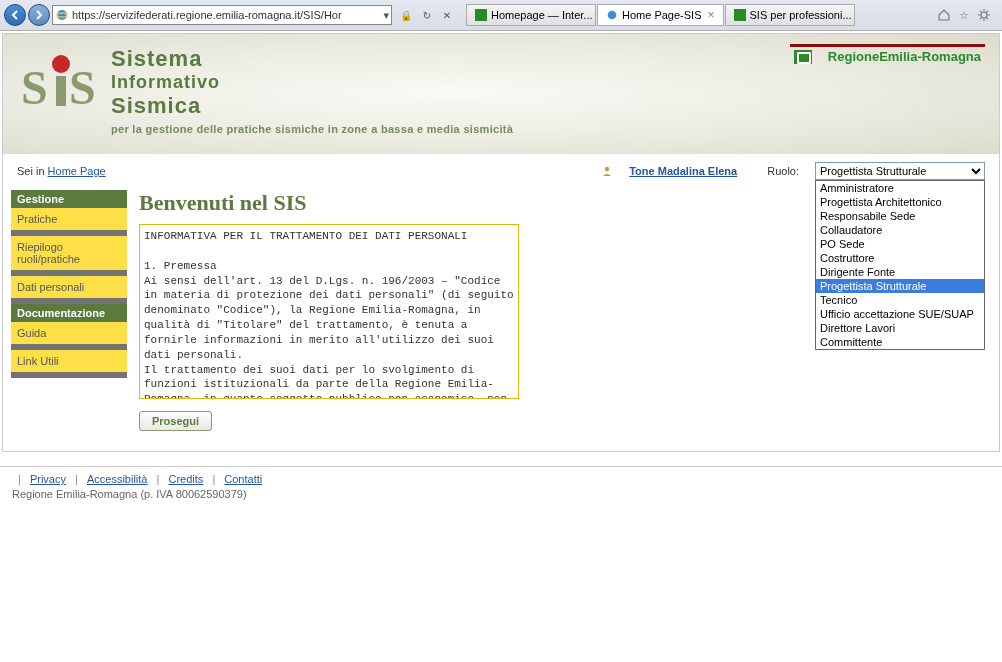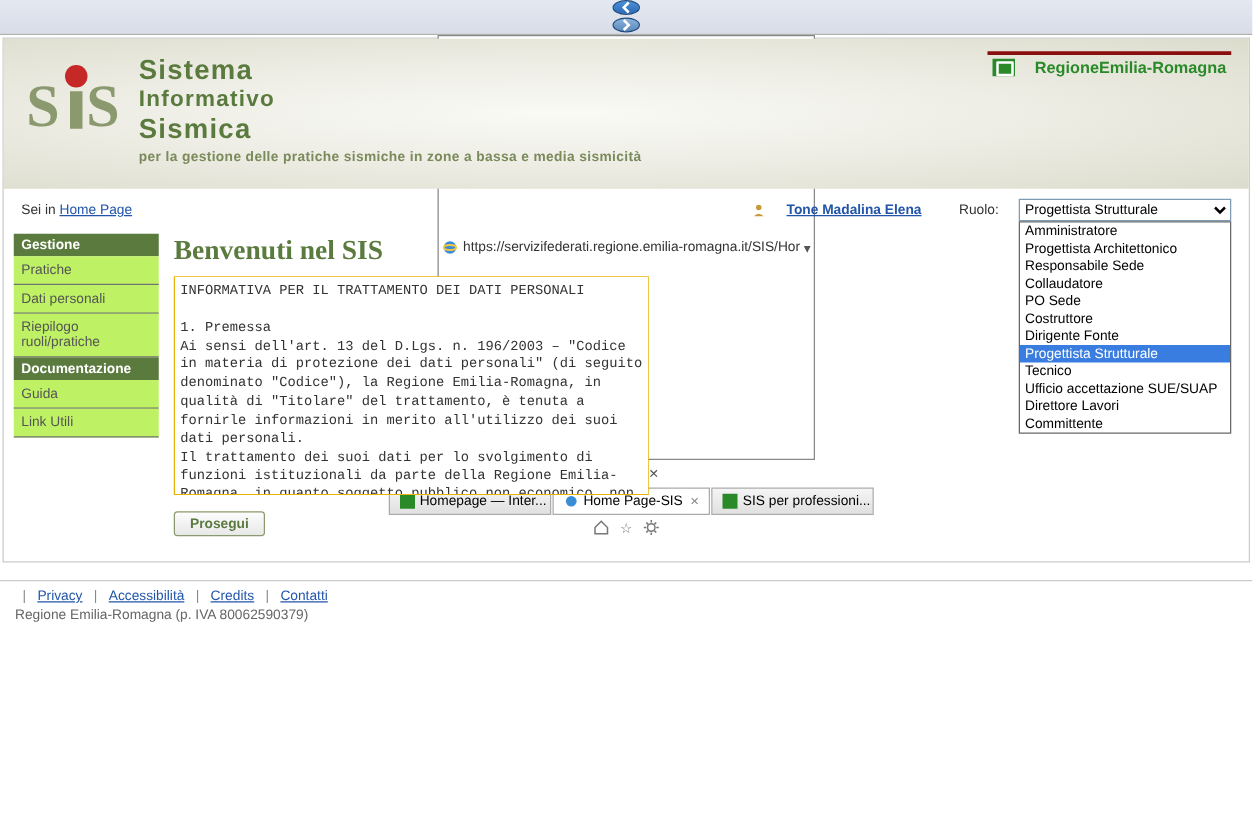--- a/index.html
+++ b/index.html
@@ -1,19 +1,19 @@
 <!DOCTYPE html>
 <html><head>
 <meta charset="utf-8">
 <style>
 * { margin: 0; padding: 0; box-sizing: border-box; }
 body { font-family: Verdana, Arial, sans-serif; font-size: 11px; background: #fff; }
 
 
-.browser-chrome { background: linear-gradient(to bottom, #e4e8f0 0%, #d8dde8 100%); border-bottom: 1px solid #b0b0b0; height: 28px; display: flex; align-items: center; padding: 0 4px; gap: 2px; flex-direction: column; }
+.browser-chrome { background: linear-gradient(to bottom, #e4e8f0 0%, #d8dde8 100%); border-bottom: 1px solid #b0b0b0; height: 28px; display: flex; align-items: center; padding: 15px 4px; gap: 2px; }
 .nav-btn { width: 22px; height: 22px; border-radius: 50%; background: linear-gradient(to bottom, #4a90d9 0%, #2e6ab5 100%); border: 1px solid #1e4a7e; display: flex; align-items: center; justify-content: center; color: #fff; font-size: 12px; cursor: pointer; }
 .nav-btn.fwd { background: linear-gradient(to bottom, #8ab3db 0%, #5c89bb 100%); }
 .addr-bar { flex: 0 0 340px; height: 20px; background: #fff; border: 1px solid #888; display: flex; align-items: center; padding: 0 2px; font-size: 11px; gap: 3px; }
 .ie-icon { width: 14px; height: 14px; display: inline-flex; align-items: center; justify-content: center; }
 .addr-tools { display: flex; gap: 2px; margin-left: 4px; }
 .addr-tool { width: 18px; height: 18px; display: flex; align-items: center; justify-content: center; color: #555; cursor: pointer; font-size: 10px; }
 .tabs { display: flex; gap: 1px; margin-left: 8px; flex: 1; }
 .tab { height: 22px; padding: 0 8px; background: linear-gradient(to bottom, #f5f5f5, #e0e0e0); border: 1px solid #aaa; display: flex; align-items: center; gap: 4px; font-size: 11px; max-width: 130px; overflow: hidden; white-space: nowrap; cursor: pointer; }
 .tab.active { background: #fff; }
 .tab-favicon { width: 12px; height: 12px; flex-shrink: 0; }
@@ -49,21 +49,21 @@
 
 
 .role-dropdown { position: absolute; top: 18px; right: 0; width: 170px; background: #fff; border: 1px solid #666; font-size: 11px; z-index: 100; }
 .role-opt { padding: 1px 4px; cursor: pointer; white-space: nowrap; }
 .role-opt.sel { background: #3a7de0; color: #fff; }
 
 
 .content { display: flex; padding: 6px 10px 20px 8px; align-items: flex-start; gap: 12px; }
 .sidebar { width: 116px; flex-shrink: 0; }
 .side-head { background: #5a7a3e; color: #fff; font-weight: bold; padding: 3px 6px; font-size: 11px; }
-.side-item { padding: 5px 6px; color: #555; font-size: 11px; cursor: pointer; background: #bef264; border-bottom: 1px solid #737373; }
+.side-item { padding: 5px 6px; color: #555; font-size: 11px; cursor: pointer; background: #fde047; border-bottom: 6px solid #737373; }
 
 .main { flex: 0 0 380px; }
 .main h1 { color: #5a7a3e; font-size: 22px; font-weight: bold; margin-bottom: 8px; font-family: Liberation Serif, serif; }
 .info-box { width: 380px; height: 175px; border: 1px solid #eab308; padding: 4px; font-family: "Courier New", monospace; font-size: 11px; line-height: 1.35; color: #333; overflow-y: scroll; resize: none; white-space: pre-wrap; }
 .prosegui-wrap { margin-top: 10px; }
 .prosegui-btn { background: linear-gradient(to bottom, #fdfdfd, #e8e8e8); border: 1px solid #8a9a6e; border-radius: 3px; padding: 3px 12px; color: #5a7a3e; font-weight: bold; font-size: 11px; cursor: pointer; }
 
 
 .footer { border-top: 1px solid #ccc; padding: 6px 12px 10px 12px; font-size: 11px; color: #555; margin-top: 14px; }
 .footer a { color: #2255aa; text-decoration: underline; }
@@ -193,22 +193,22 @@
             <div class="role-opt">Committente</div>
           </div>
       </div>
     </div>
   </div>
 
   <div class="content">
     <div class="sidebar" id="sidebar">
         <div class="side-head">Gestione</div>
         <div class="side-item">Pratiche</div>
+        <div class="side-item">Riepilogo ruoli/pratiche</div>
         <div class="side-item">Dati personali</div>
-        <div class="side-item">Riepilogo ruoli/pratiche</div>
         <div class="side-head">Documentazione</div>
         <div class="side-item">Guida</div>
         <div class="side-item">Link Utili</div>
       </div>
     <div class="main">
       <h1>Benvenuti nel SIS</h1>
       <textarea class="info-box" readonly="" style="">INFORMATIVA PER IL TRATTAMENTO DEI DATI PERSONALI
 
 1. Premessa
 Ai sensi dell'art. 13 del D.Lgs. n. 196/2003 – "Codice in materia di protezione dei dati personali" (di seguito denominato "Codice"), la Regione Emilia-Romagna, in qualità di "Titolare" del trattamento, è tenuta a fornirle informazioni in merito all'utilizzo dei suoi dati personali.

